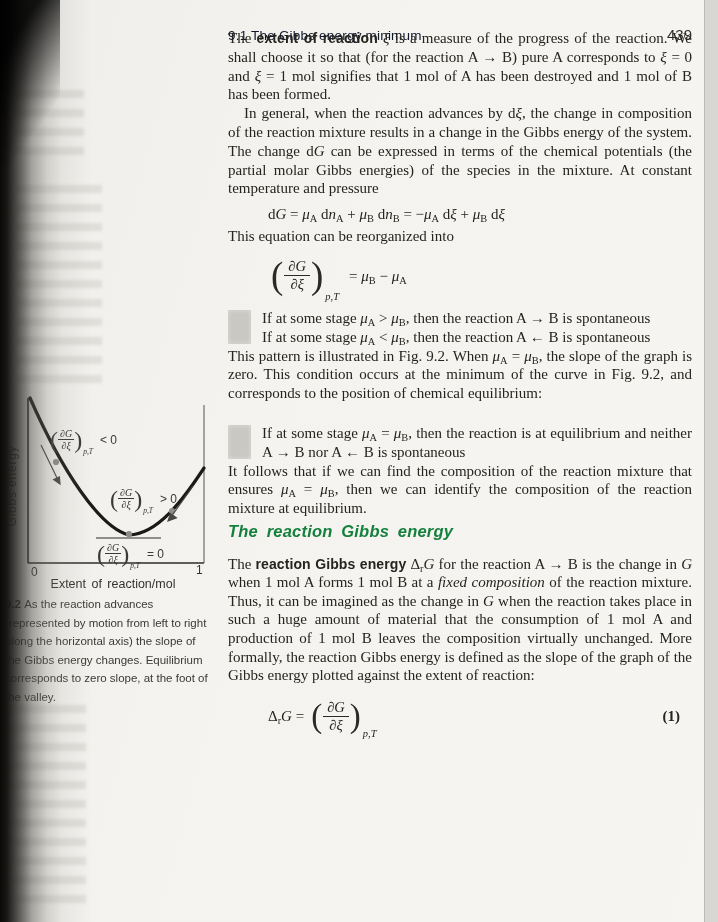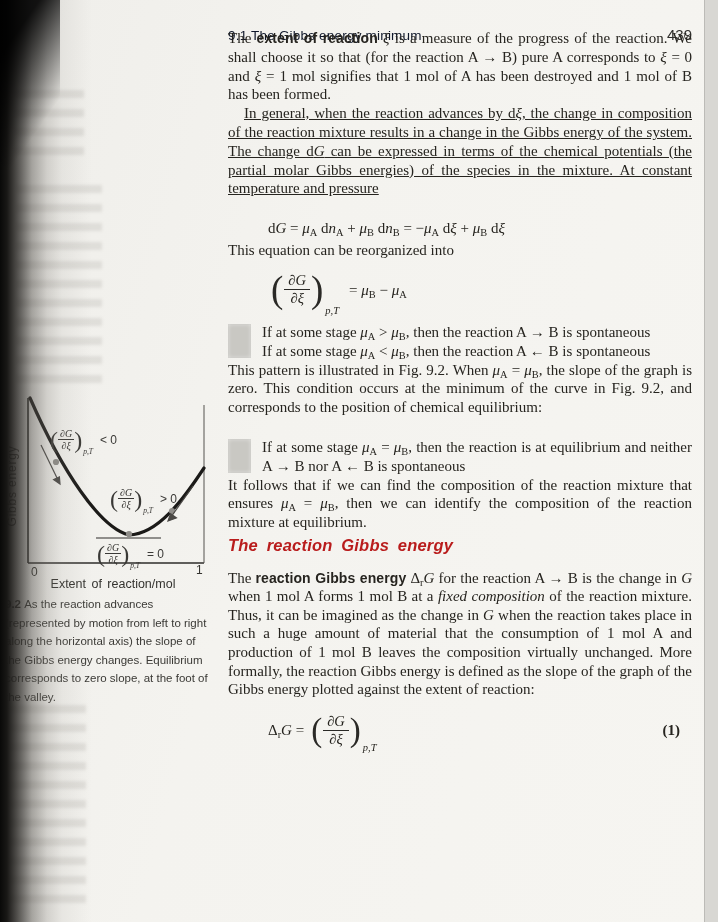--- a/index.html
+++ b/index.html
@@ -24,37 +24,37 @@
   .runhead .pno{font-size:15px;color:#2e2d2a;}
   
   .col{position:absolute;left:228px;top:29px;width:464px;z-index:2;
     font-size:15px;line-height:18.8px;text-align:justify;}
   .col p{margin:0;}
   .indent{text-indent:16px;}
   i{font-style:italic;}
   sub{font-size:69%;vertical-align:-0.28em;line-height:0;}
   .bs{font-family:"Liberation Sans",sans-serif;font-weight:700;font-size:14px;letter-spacing:.1px;}
   .p1{margin-top:18px;}
-  .p2{margin-top:0;text-decoration:underline;}
-  .eq-inline{margin-top:21px;padding-left:40px;height:22px;white-space:nowrap;text-align:left;}
+  .p2{margin-top:0;}
+  .eq-inline{margin-top:7px;padding-left:40px;height:22px;white-space:nowrap;text-align:left;}
   .p3{margin-top:10px;}
   .equation{display:flex;align-items:center;text-align:left;}
   .eq-slope{margin-top:6px;padding-left:42px;height:48px;}
   .p4{margin-top:10px;}
   .p5{margin-top:1px;}
   .callout{margin-top:9px;display:flex;}
   .marker{width:23px;height:34px;background:#c9c8c3;flex:0 0 23px;margin-top:1px;
     box-shadow:inset 0 0 4px rgba(255,255,255,.55), inset 0 0 1px rgba(90,88,84,.6);}
   .callout .ctext{margin-left:11px;width:430px;}
   .box1{margin-top:9px;}
   .p6{margin-top:14px;}
   .box2{margin-top:21px;justify-content:center;}
   .p7{margin-top:20px;}
   .subhead{margin-top:3px;font-family:"Liberation Sans",sans-serif;font-weight:700;font-style:italic;
-    font-size:16.5px;color:#b91c1c;word-spacing:4px;letter-spacing:.2px;line-height:20px;}
+    font-size:16.5px;color:#15803d;word-spacing:4px;letter-spacing:.2px;line-height:20px;}
   .p8{margin-top:2px;line-height:18.6px;}
   .eq-rg{margin-top:12px;padding-left:40px;height:40px;position:relative;}
   .eqno{position:absolute;right:12px;top:10px;font-weight:700;font-style:normal;}
   
   .frac{display:inline-flex;flex-direction:column;align-items:center;line-height:1.05;font-size:14.5px;}
   .frac .num{padding:0 4px 1px;border-bottom:1.3px solid #2a2926;}
   .frac .den{padding-top:1px;}
   .paren{font-size:37px;line-height:1;font-weight:400;color:#2a2926;transform:scaleY(1.02);margin:0 1px;}
   .psub{align-self:flex-end;font-size:10.5px;font-style:italic;transform:translateY(7px);margin:0 8px 0 1px;}
   .eqrest{margin-left:2px;}

